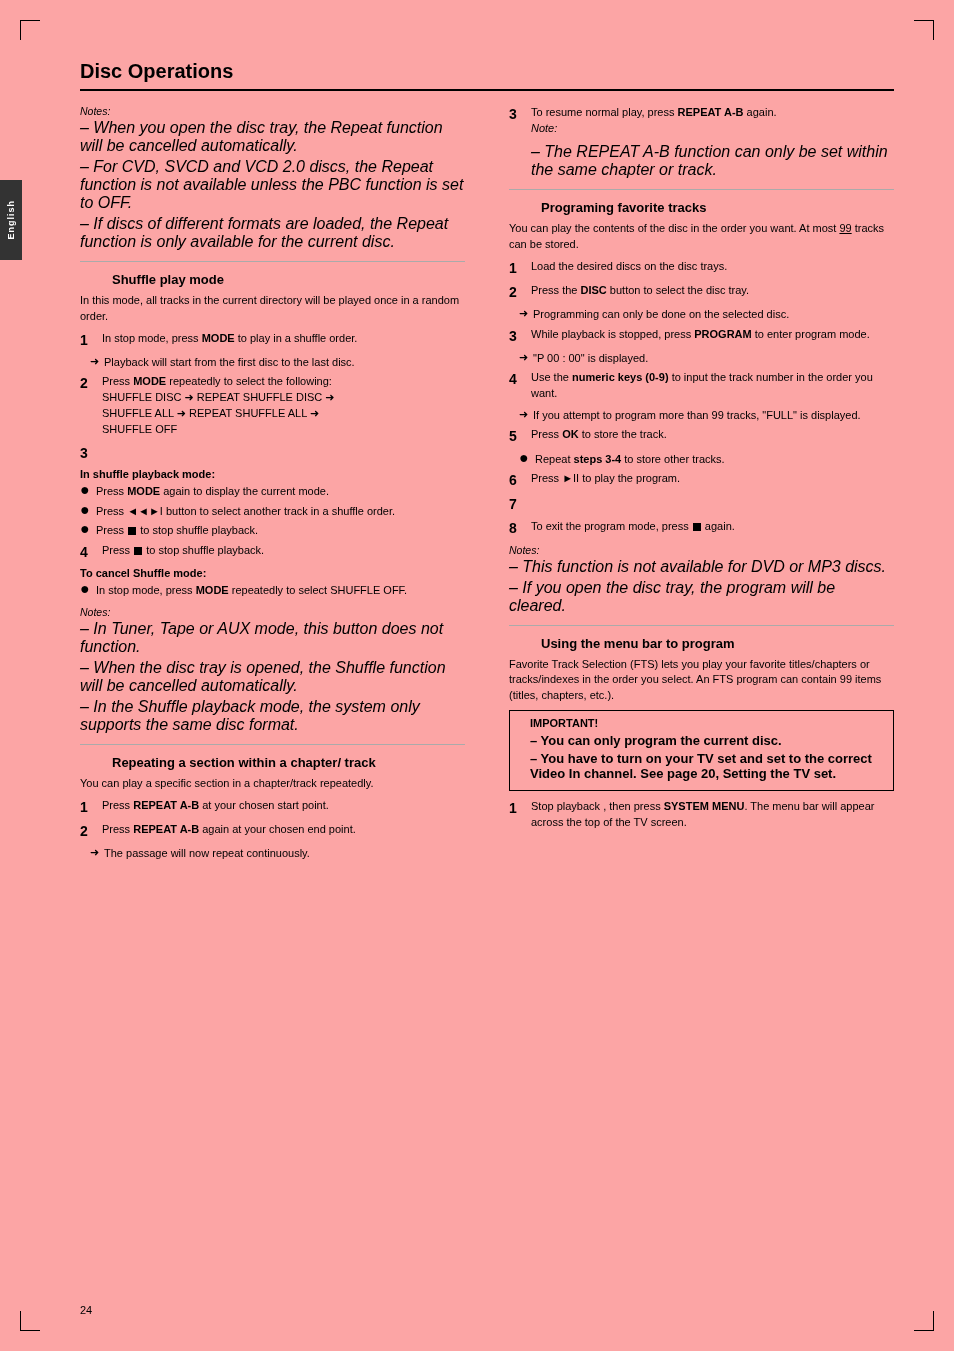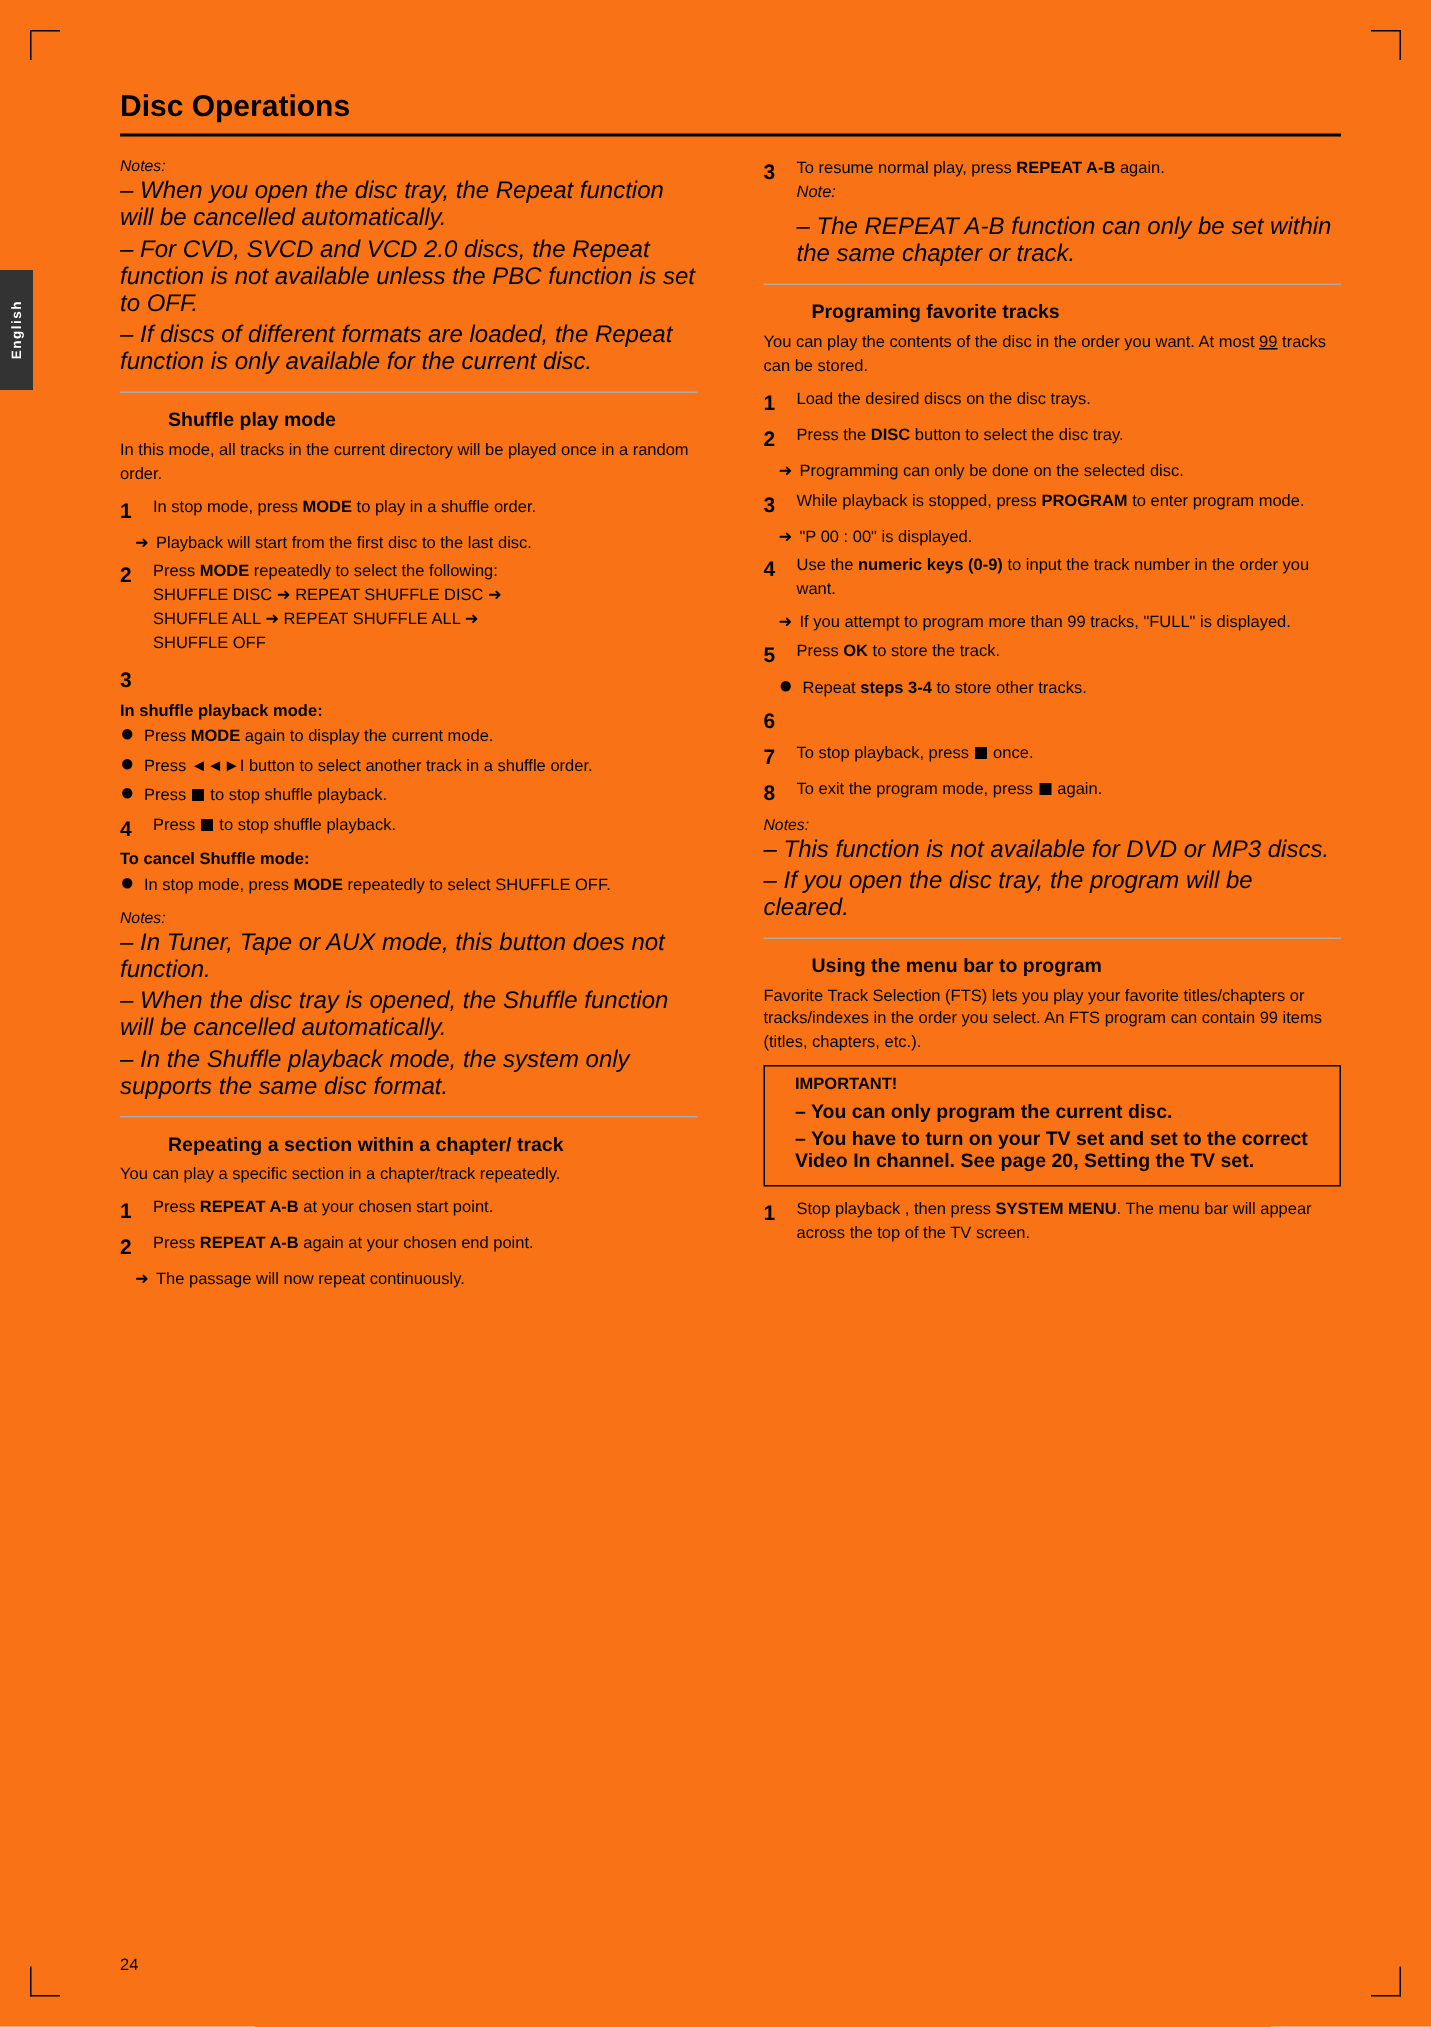--- a/index.html
+++ b/index.html
@@ -9,21 +9,21 @@
       background: #fff;
       width: 954px;
       min-height: 1351px;
       color: #000;
     }
     .page {
       width: 954px;
       min-height: 1351px;
       padding: 60px 60px 60px 80px;
       position: relative;
-      background: #f97316;
+      background: #fca5a5;
     }
     
     .corner-mark {
       position: absolute;
       width: 20px;
       height: 20px;
       border-color: #000;
       border-style: solid;
     }
     .corner-tl { top: 20px; left: 20px; border-width: 1px 0 0 1px; }
@@ -384,27 +384,27 @@
             Press <b>OK</b> to store the track.
           </div>
         </div>
         <div class="bullet-item" style="padding-left:10px;">
           <span class="bullet-dot">●</span>
           <span class="bullet-text">Repeat <b>steps 3-4</b> to store other tracks.</span>
         </div>
 
         <div class="step">
           <div class="step-num">6</div>
+          <div class="step-content">
+            Press ►II to play the program.
+          </div>
         </div>
 
         <div class="step">
           <div class="step-num">7</div>
-          <div class="step-content">
-            To stop playback, press <span class="stop-sym"></span> once.
-          </div>
         </div>
 
         <div class="step">
           <div class="step-num">8</div>
           <div class="step-content">
             To exit the program mode, press <span class="stop-sym"></span> again.
           </div>
         </div>
 
         <div style="margin-top:6px;">

